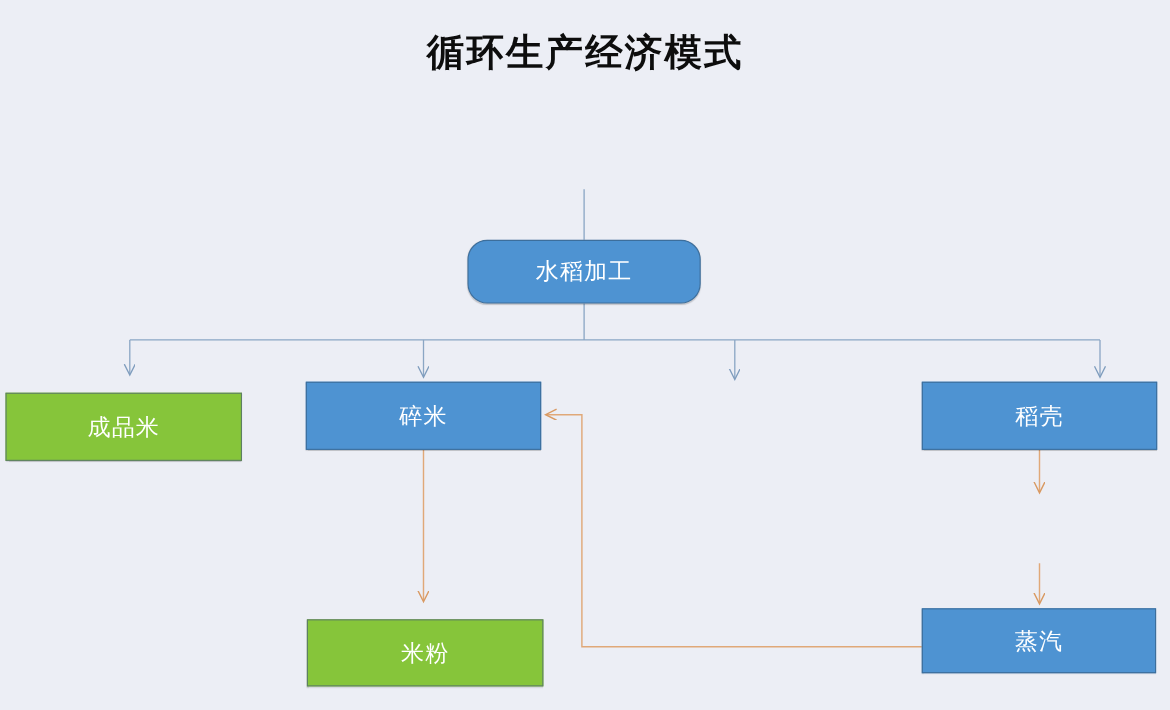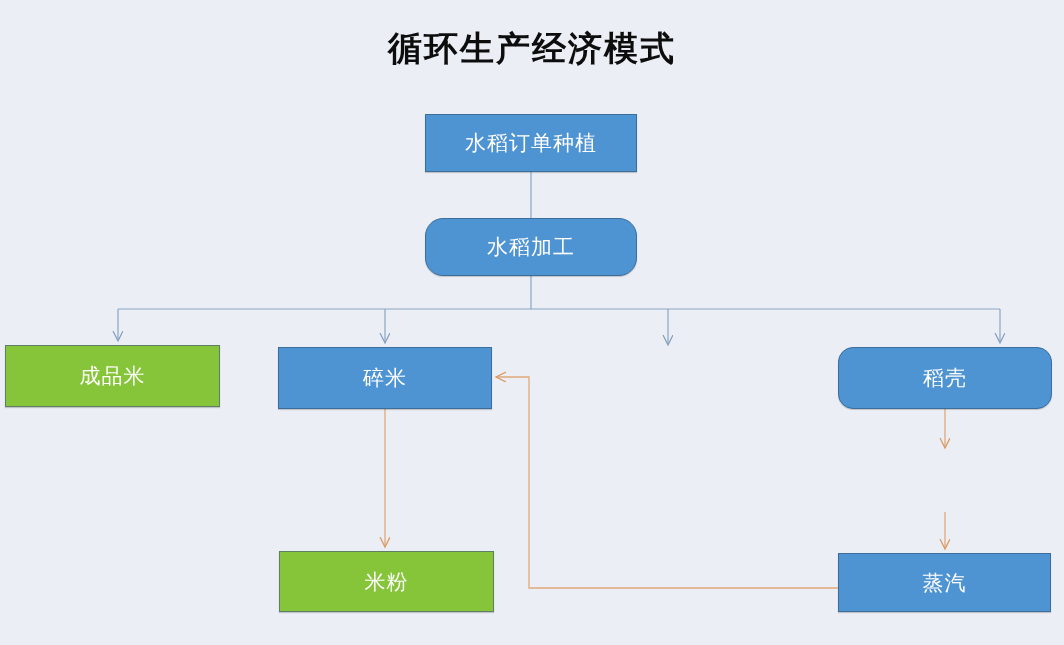--- a/index.html
+++ b/index.html
@@ -43,20 +43,21 @@
     border: 1.5px solid #41698f;
     box-shadow: 0 1px 1px rgba(0,0,0,0.18);
   }
   .node.blue {
     background: #4e93d2;
     border-color: #3c6e9c;
   }
   .node.green {
     background: #86c53a;
     border-color: #5d7f63;
+    margin-top: 12px;
   }
   svg.wires {
     position: absolute;
     left: 0;
     top: 0;
     width: 1064px;
     height: 645px;
     pointer-events: none;
   }
 </style>
@@ -89,38 +90,35 @@
 
     <path d="M945,409 L945,447" fill="none" stroke="#e0a878" stroke-width="1.3" marker-end="url(#arrow-orange)"></path>
 
     <path d="M945,512 L945,548" fill="none" stroke="#e0a878" stroke-width="1.3" marker-end="url(#arrow-orange)"></path>
 
     <path d="M385,409 L385,546" fill="none" stroke="#e0a878" stroke-width="1.3" marker-end="url(#arrow-orange)"></path>
 
     <path d="M838,588 L529,588 L529,377 L497,377" fill="none" stroke="#e0a878" stroke-width="1.3" marker-end="url(#arrow-orange)"></path>
   </svg>
 
-  <div class="node blue" style="left:425px; top:114px; width:212px; height:58px;">
-    <span>水稻订单种植</span>
-  </div>
 
   <div class="node blue" style="left:425px; top:218px; width:212px; height:58px;border-radius:18px;">
     <span>水稻加工</span>
   </div>
 
   <div class="node green" style="left:5px; top:345px; width:215px; height:62px;">
     <span>成品米</span>
   </div>
 
   <div class="node blue" style="left:278px; top:347px; width:214px; height:62px;">
     <span>碎米</span>
   </div>
 
 
-  <div class="node blue" style="left:838px; top:347px; width:214px; height:62px;border-radius:15px;">
+  <div class="node blue" style="left:838px; top:347px; width:214px; height:62px;">
     <span>稻壳</span>
   </div>
 
 
   <div class="node blue" style="left:838px; top:553px; width:213px; height:59px;">
     <span>蒸汽</span>
   </div>
 
   <div class="node green" style="left:279px; top:551px; width:215px; height:61px;">
     <span>米粉</span>

